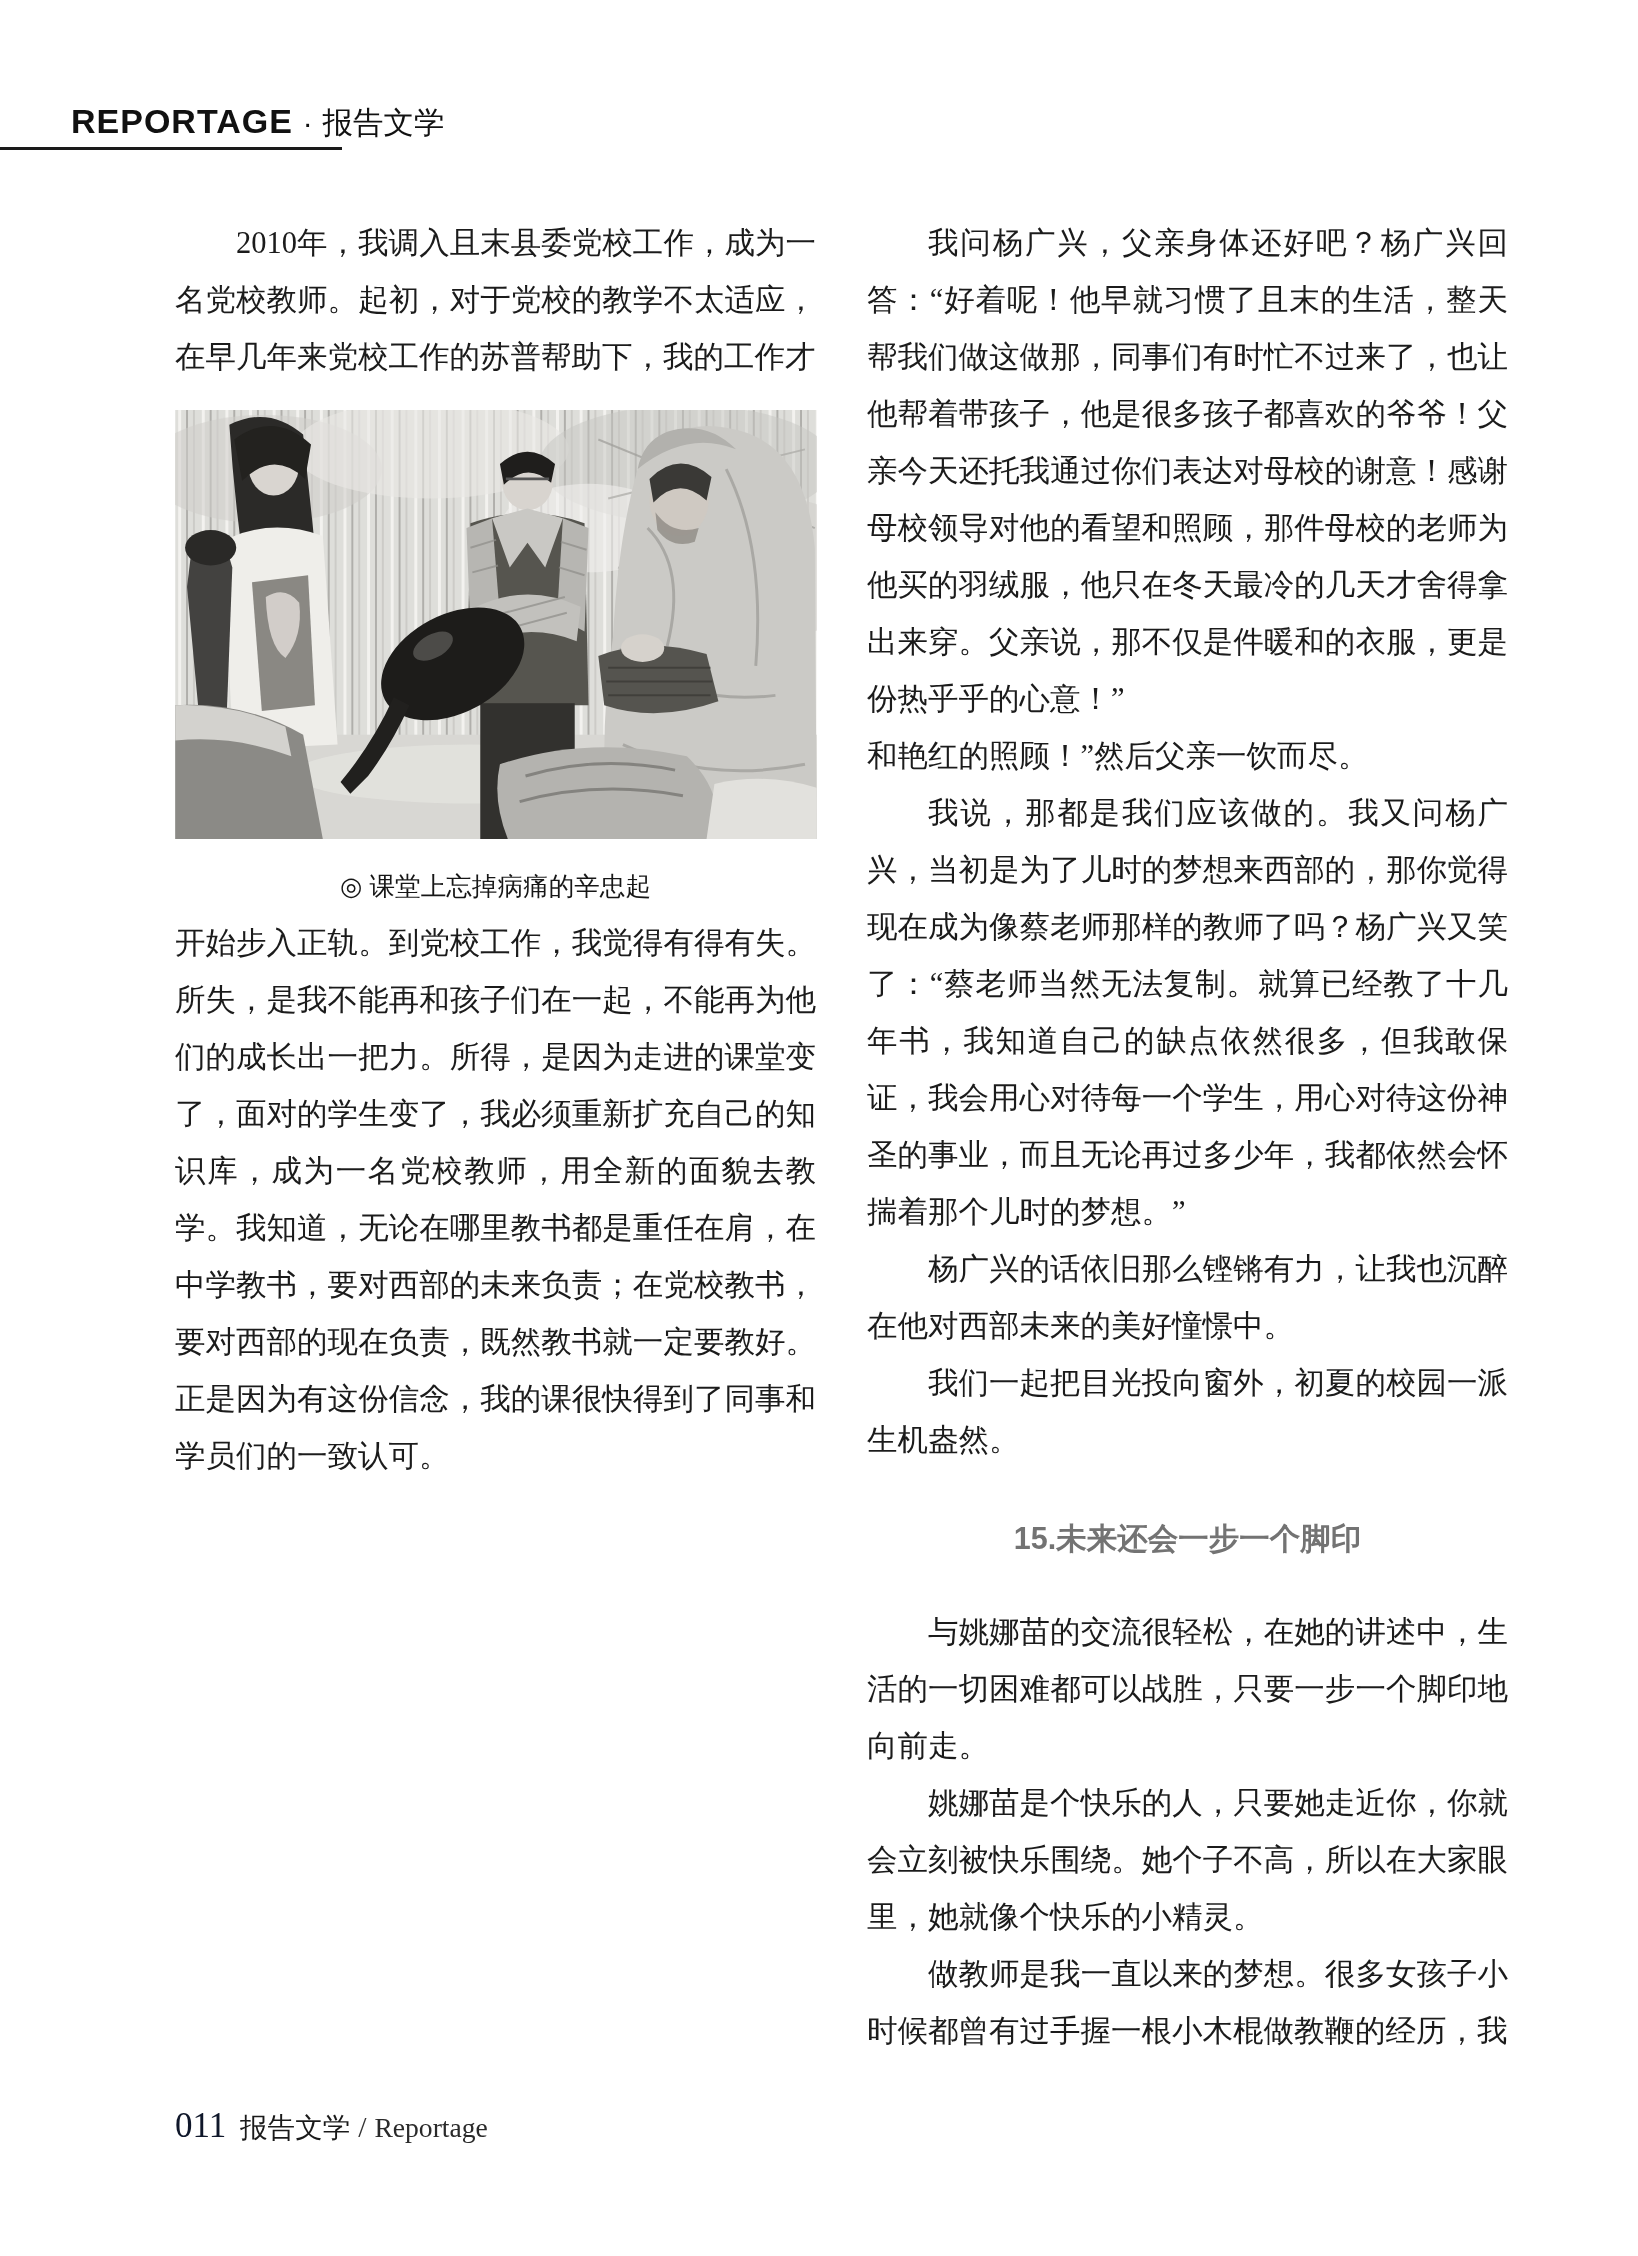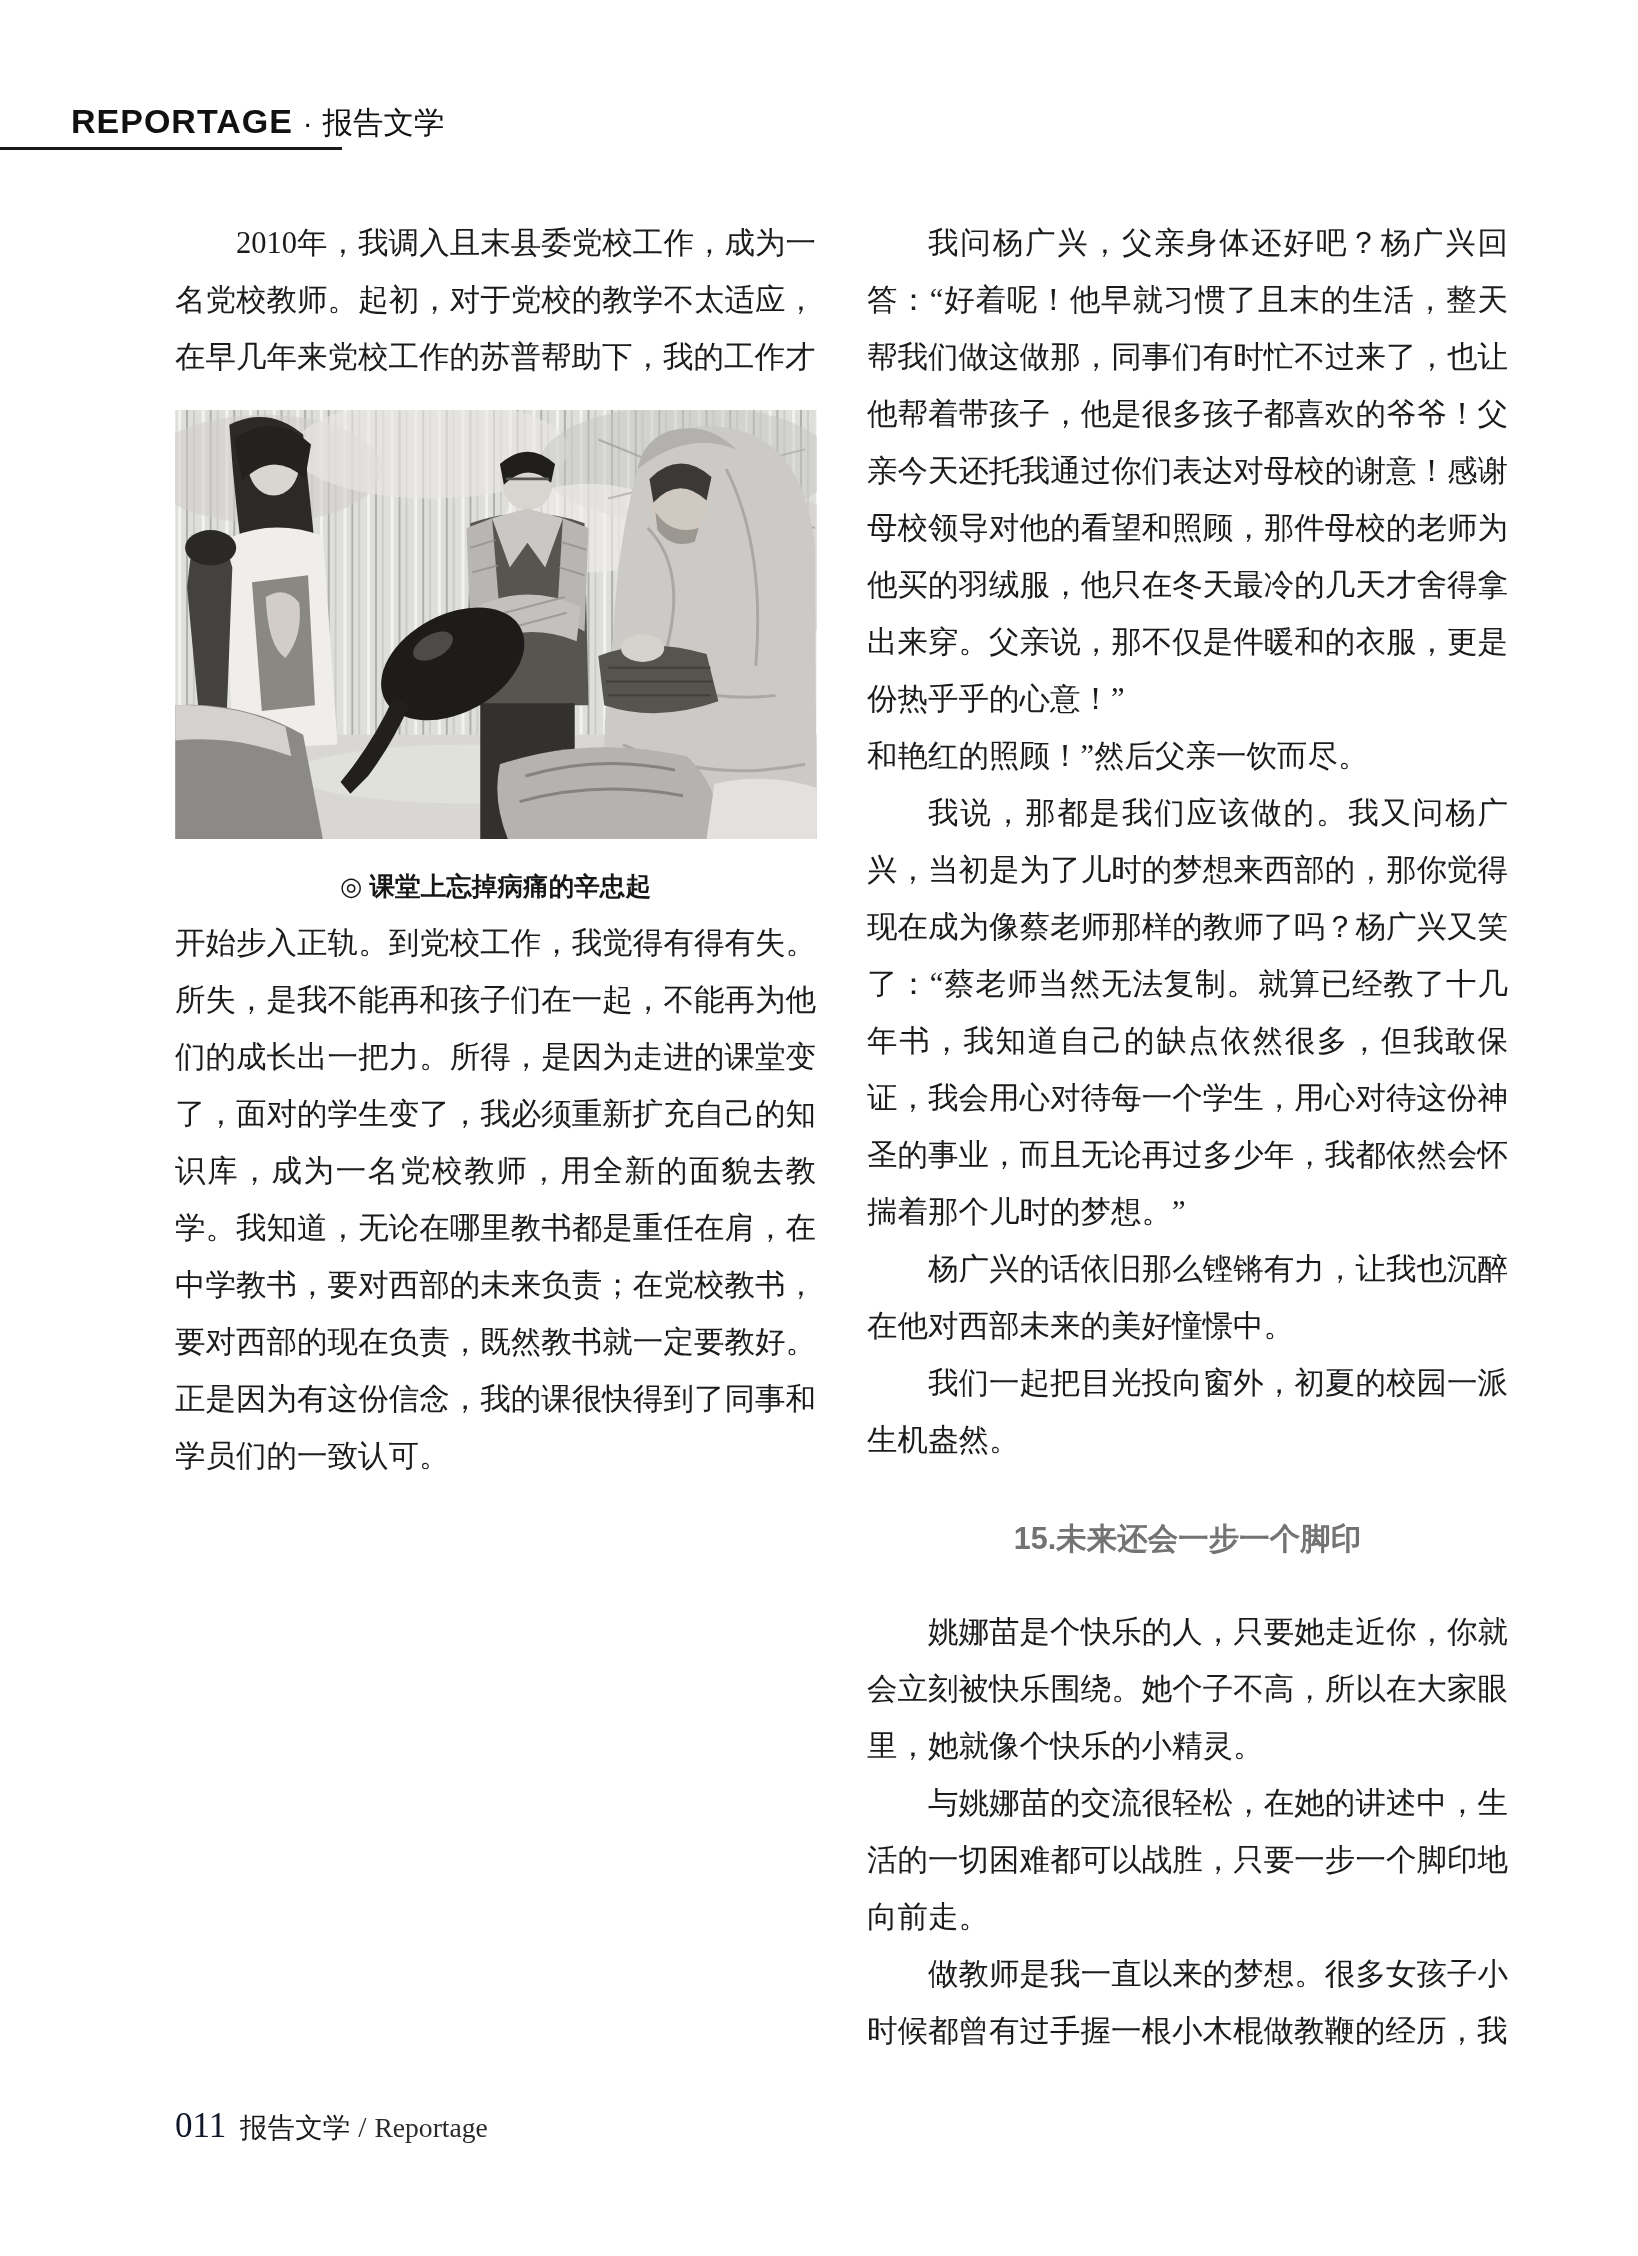--- a/index.html
+++ b/index.html
@@ -20,21 +20,21 @@
   .col { position:absolute; top:215px; width:641px; font-size:30.5px; line-height:57px;
          text-align:justify; text-align-last:left; text-justify:inter-character; }
   .col-left  { left:175px; }
   .col-right { left:867px; }
   .para { text-align:justify; }
   .indent { text-indent:2em; }
   
   .photo { display:block; width:642px; height:429px; margin-top:23.6px; overflow:hidden; }
   .caption { display:block; text-align:center; margin-top:19.7px; height:39px;
              font-family:"Liberation Sans","DejaVu Sans",sans-serif; font-size:25.6px; color:#161616;
-             text-align-last:center;font-weight:bold; }
+             text-align-last:center; }
   .after-photo { margin-top:17.7px; }
   
   .section-heading { font-family:"Liberation Sans","DejaVu Sans",sans-serif; font-weight:700;
              font-size:30.5px; text-align:center; text-align-last:center; margin:41px 0 37px 0; color:#737373; }
   
   .footer { position:absolute; left:175px; top:2106px; white-space:nowrap; }
   .pg-num { font-family:"Liberation Serif",serif; font-size:35px; color:#0f172a; margin-right:13.8px; }
   .pg-zh  { font-family:"Liberation Sans","DejaVu Sans",sans-serif; font-size:27.6px; color:#1a1a1a; }
   .pg-sep { font-family:"Liberation Serif",serif; font-size:29.6px; margin:0 7.9px; color:#333; }
   .pg-en  { font-family:"Liberation Serif",serif; font-size:27.6px; color:#2a2a2a; }
@@ -148,22 +148,22 @@
 
   <div class="col col-right">
     <p class="para indent">我问杨广兴，父亲身体还好吧？杨广兴回答：“好着呢！他早就习惯了且末的生活，整天帮我们做这做那，同事们有时忙不过来了，也让他帮着带孩子，他是很多孩子都喜欢的爷爷！父亲今天还托我通过你们表达对母校的谢意！感谢母校领导对他的看望和照顾，那件母校的老师为他买的羽绒服，他只在冬天最冷的几天才舍得拿出来穿。父亲说，那不仅是件暖和的衣服，更是份热乎乎的心意！”</p>
     <p class="para">和艳红的照顾！”然后父亲一饮而尽。</p>
     <p class="para indent">我说，那都是我们应该做的。我又问杨广兴，当初是为了儿时的梦想来西部的，那你觉得现在成为像蔡老师那样的教师了吗？杨广兴又笑了：“蔡老师当然无法复制。就算已经教了十几年书，我知道自己的缺点依然很多，但我敢保证，我会用心对待每一个学生，用心对待这份神圣的事业，而且无论再过多少年，我都依然会怀揣着那个儿时的梦想。”</p>
     <p class="para indent">杨广兴的话依旧那么铿锵有力，让我也沉醉在他对西部未来的美好憧憬中。</p>
     <p class="para indent">我们一起把目光投向窗外，初夏的校园一派生机盎然。</p>
 
     <h3 class="section-heading">15.未来还会一步一个脚印</h3>
 
+    <p class="para indent">与姚娜苗的交流很轻松，在她的讲述中，生活的一切困难都可以战胜，只要一步一个脚印地向前走。</p>
     <p class="para indent">姚娜苗是个快乐的人，只要她走近你，你就会立刻被快乐围绕。她个子不高，所以在大家眼里，她就像个快乐的小精灵。</p>
-    <p class="para indent">与姚娜苗的交流很轻松，在她的讲述中，生活的一切困难都可以战胜，只要一步一个脚印地向前走。</p>
     <p class="para indent">做教师是我一直以来的梦想。很多女孩子小时候都曾有过手握一根小木棍做教鞭的经历，我</p>
   </div>
 
   <div class="footer">
     <span class="pg-num">011</span><span class="pg-zh">报告文学</span><span class="pg-sep">/</span><span class="pg-en">Reportage</span>
   </div>
 
 </div>
 
 

